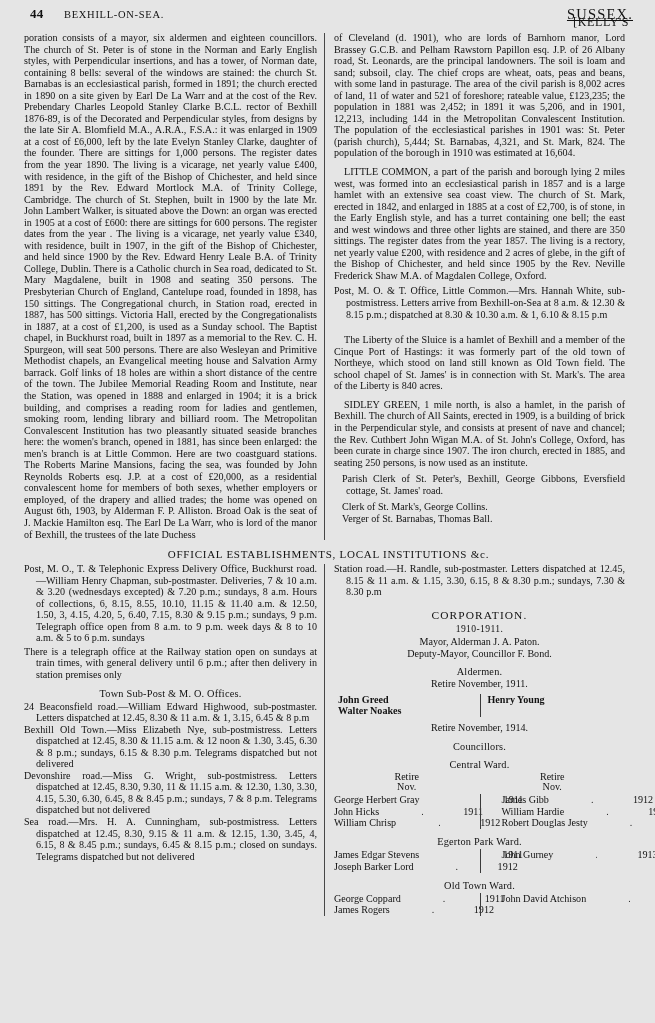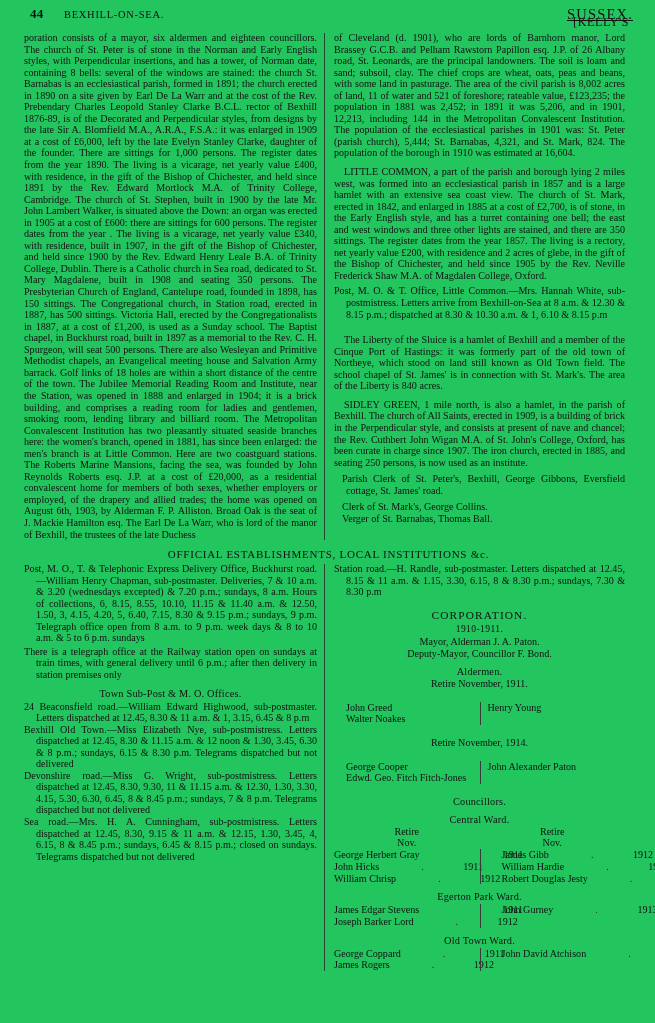--- a/index.html
+++ b/index.html
@@ -14,21 +14,21 @@
     color: #121212;
     position: relative;
     overflow: hidden;
   }
   .page {
     width: 655px;
     height: 1023px;
     box-sizing: border-box;
     padding: 6px 22px 4px 24px;
     position: relative;
-    background: #22c55e;
+    background: #e5e5e5;
   }
   
   .runhead {
     display: flex;
     align-items: baseline;
     font-size: 11.5px;
     letter-spacing: .2px;
     height: 20px;
     position: relative;
   }
@@ -148,21 +148,22 @@
     font-size: 10.1px;
     line-height: 12px;
     margin: 0;
   }
 
   
   .names {
     display: flex;
     font-size: 10.1px;
     line-height: 11.6px;
-    margin: 12px;
+    margin: 4px;
+    font-weight: bold;
   }
   .names .nl, .names .nr {
     width: 50%;
     box-sizing: border-box;
   }
   .names .nl { padding-right: 5px; }
   .names .nr { padding-left: 7px; border-left: 1px solid #3a3a3a; }
 
   .retire-hdr {
     display: flex;
@@ -277,30 +278,20 @@
           <div>John Greed</div>
           <div>Walter Noakes</div>
         </div>
         <div class="nr">
           <div>Henry Young</div>
           <div>&nbsp;</div>
         </div>
       </div>
 
       <div class="centerline" style="margin-top:5px">Retire November, 1914.</div>
-      <div class="names">
-        <div class="nl">
-          <div>George Cooper</div>
-          <div>Edwd. Geo. Fitch Fitch-Jones</div>
-        </div>
-        <div class="nr">
-          <div>John Alexander Paton</div>
-          <div>&nbsp;</div>
-        </div>
-      </div>
 
       <div class="subhead">Councillors.</div>
 
       <div id="wards">
           <div class="subhead">Central Ward.</div>
           <div class="retire-hdr">
             <div class="rh1">
               <span>Retire</span>
               <span>Nov.</span>
             </div>

